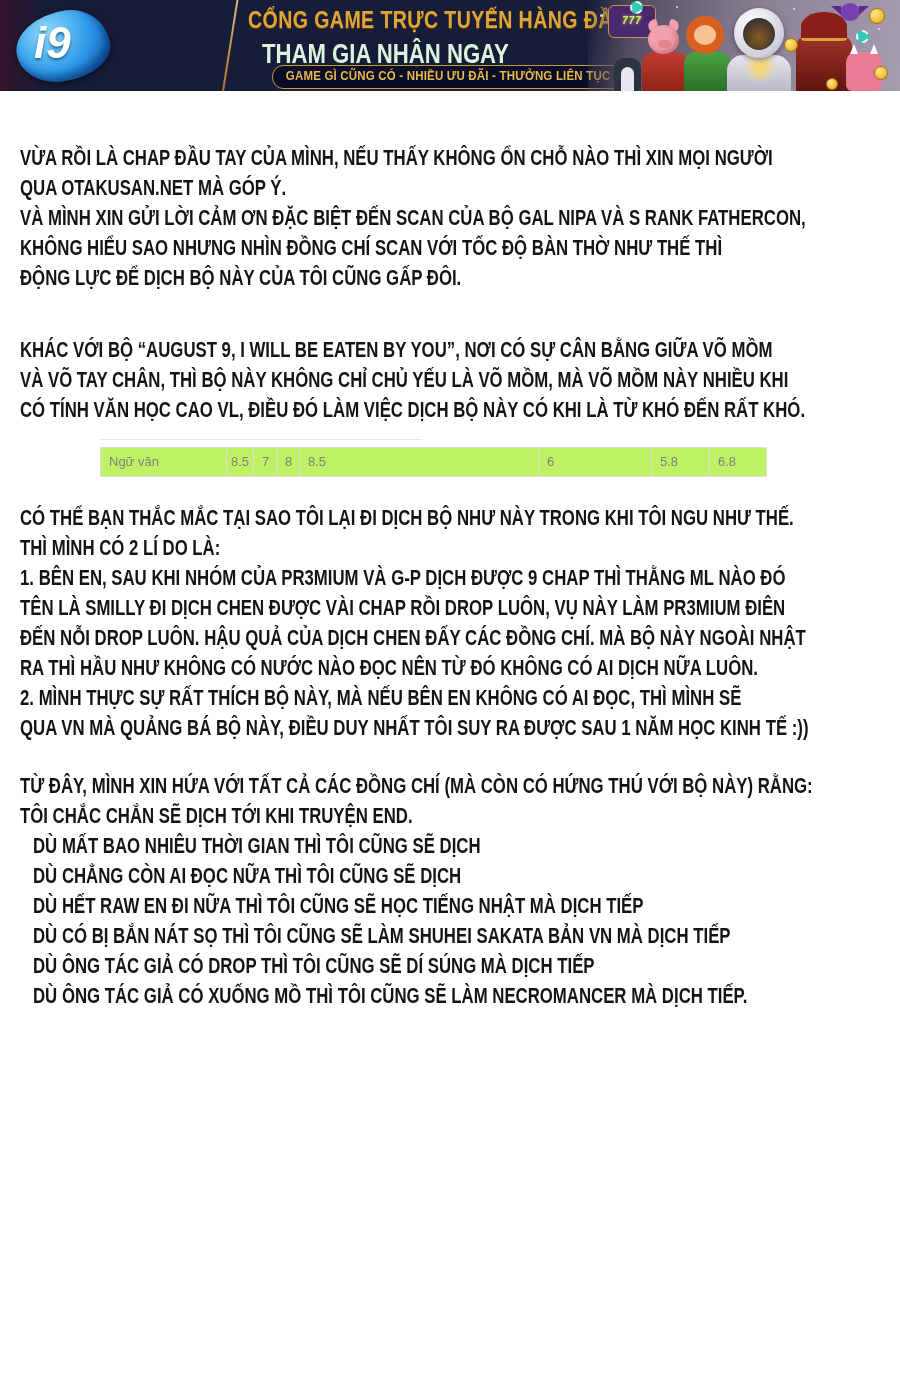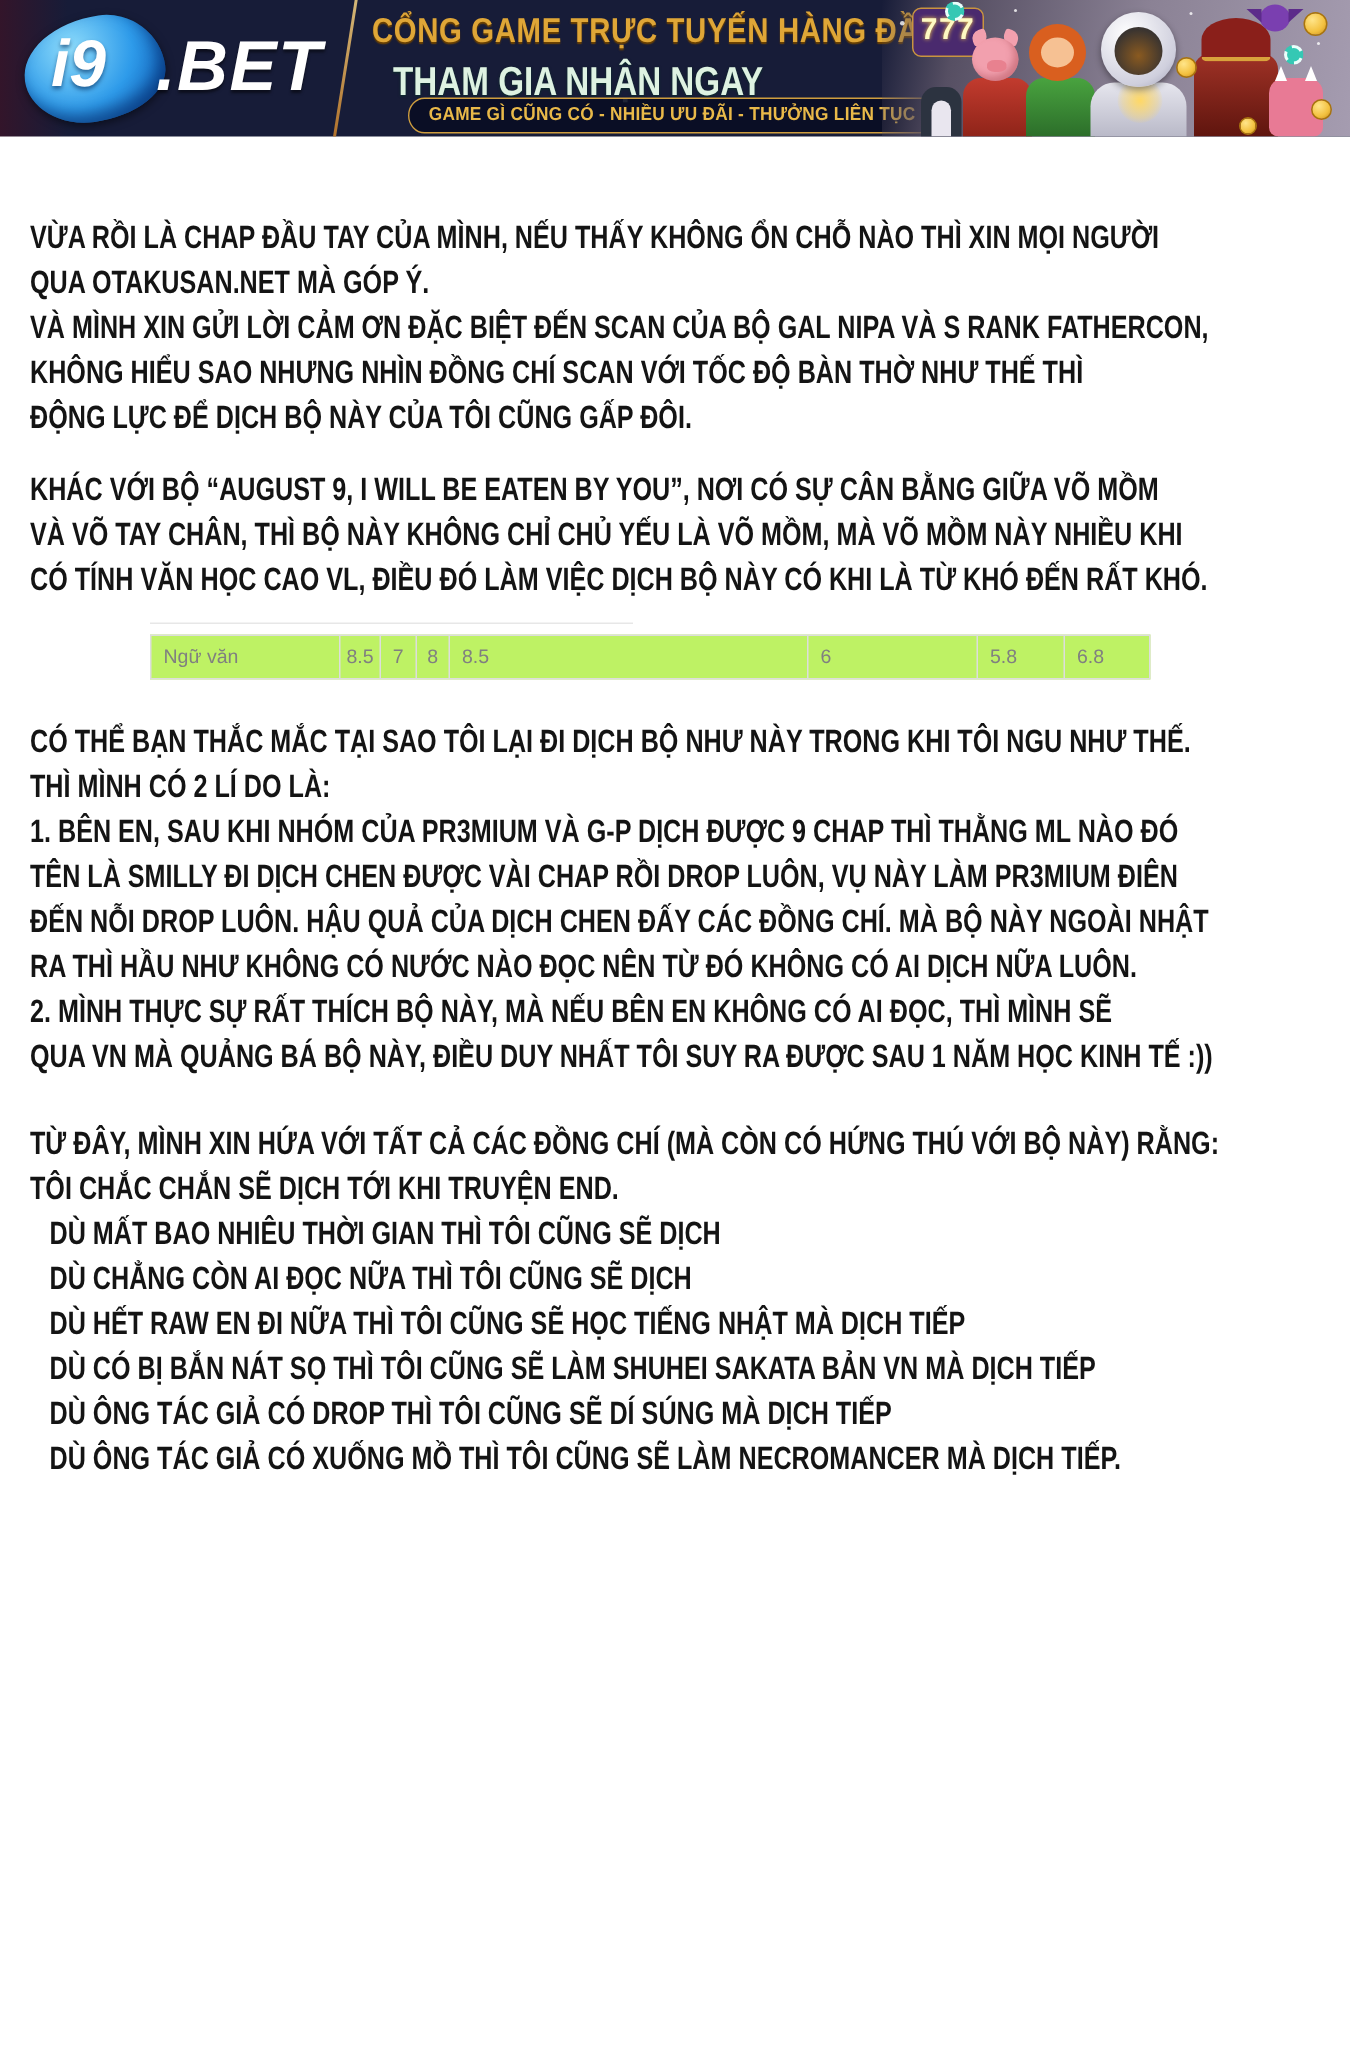--- a/index.html
+++ b/index.html
@@ -22,21 +22,21 @@
   .subline-amount{position:absolute;left:468px;top:20px;font-size:46px;font-weight:bold;font-style:italic;white-space:nowrap;
     color:#d8ee2f;-webkit-text-stroke:1px #7c9a10;text-shadow:0 2px 0 #5d7a00,0 0 8px rgba(140,170,0,.55);}
   .pill{position:absolute;left:272px;top:65px;height:22px;line-height:21px;padding:0 14px;border-radius:12px;
     border:1px solid #cf9e3f;background:rgba(9,13,36,.9);color:#e9b949;font-size:12.5px;font-weight:bold;
     white-space:nowrap;letter-spacing:.2px;transform:scaleX(.92);transform-origin:0 0;}
 
   .scene{position:absolute;right:0;top:0;width:312px;height:91px;
     background:linear-gradient(100deg,rgba(23,28,56,0) 0,#564f63 16%,#8b8295 55%,#a59cb0 100%);}
   .scene .spark{position:absolute;border-radius:50%;background:rgba(255,255,255,.8);}
   .slot{position:absolute;left:20px;top:5px;width:46px;height:31px;background:#4a2a6e;border:1px solid #c9943f;border-radius:6px;
-    color:#fef9c3;font-weight:bold;font-size:20px;text-align:center;line-height:29px;letter-spacing:1px;
+    color:#bef264;font-weight:bold;font-size:10px;font-style:italic;text-align:center;line-height:29px;letter-spacing:1px;
     text-shadow:0 0 3px #ffd24a;}
   .chip{position:absolute;width:13px;height:13px;border-radius:50%;background:#35c8b4;border:2px dashed #e9fffb;box-sizing:border-box;}
   .coin{position:absolute;border-radius:50%;background:radial-gradient(circle at 35% 30%,#ffe58a,#f3c13f 60%,#c78c1c);border:1px solid #a8740f;}
   .pig-head{position:absolute;left:60px;top:25px;width:31px;height:29px;border-radius:50%;background:#f2a0ae;box-shadow:inset -3px -3px 5px rgba(160,60,70,.4);}
   .pig-ear{position:absolute;width:10px;height:10px;background:#f2a0ae;border-radius:60% 20% 60% 20%;}
   .pig-snout{position:absolute;left:70px;top:40px;width:13px;height:8px;border-radius:40%;background:#e8818f;}
   .pig-body{position:absolute;left:54px;top:52px;width:46px;height:39px;border-radius:12px 12px 0 0;background:linear-gradient(#c23b2e,#8f2419);}
   .penguin{position:absolute;left:26px;top:58px;width:27px;height:33px;border-radius:10px 10px 0 0;background:#2c3340;}
   .penguin:after{content:"";position:absolute;left:7px;top:9px;width:13px;height:24px;border-radius:8px 8px 0 0;background:#e9e6ef;}
   .lep-hair{position:absolute;left:98px;top:16px;width:38px;height:38px;border-radius:50%;background:#d95f1f;}
@@ -55,41 +55,40 @@
   .demon{position:absolute;left:258px;top:52px;width:36px;height:39px;border-radius:10px 10px 6px 6px;background:#e87a95;}
   .demon:before,.demon:after{content:"";position:absolute;top:-8px;border-bottom:10px solid #fff;}
   .demon:before{left:4px;border-left:4px solid transparent;border-right:4px solid transparent;}
   .demon:after{right:4px;border-left:4px solid transparent;border-right:4px solid transparent;}
 
   
   .content{position:relative;padding:52px 0 0 20px;color:#141414;}
   .para{margin:0;}
   .line{white-space:nowrap;font-weight:bold;font-size:21.5px;line-height:30px;color:#141414;
     transform:scaleX(.78);transform-origin:0 50%;}
-  .gap30{margin-top:18px;} .gap28{margin-top:28px;}
+  .gap30{margin-top:42px;} .gap28{margin-top:28px;}
   .indent{margin-left:13px;}
 
   .table-hint{height:1px;width:322px;background:#e7e7e7;margin:14px 0 7px 80px;}
   .grade-table{display:flex;width:665px;margin:0 0 26px 80px;border:1px solid #ddd;background:#bef264;
     font-size:13px;color:#808080;height:28px;line-height:28px;box-sizing:content-box;}
   .grade-table .cell{box-sizing:border-box;height:28px;overflow:hidden;padding-left:8px;}
   .grade-table .cell + .cell{border-left:1px solid #ddd;}
   .grade-table .cc{text-align:center;padding-left:0;}
   .c0{width:125px;} .c1{width:27px;} .c2{width:24px;} .c3{width:22px;} .c4{width:239px;text-align:left;padding-left:10px;}
   .c5{width:113px;} .c6{width:58px;} .c7{width:57px;}
 </style>
 </head>
 <body>
 
 <div class="page">
 
   <a class="banner">
     <span class="logo-blob"></span>
     <span class="logo-i9">i9</span>
-    <span class="logo-bet">.BET</span>
     <span class="gold-line"></span>
 
     <span class="headline">CỔNG GAME TRỰC TUYẾN HÀNG ĐẦU</span>
     <span class="subline-join">THAM GIA NHẬN NGAY</span>
     <span class="pill">GAME GÌ CŨNG CÓ - NHIỀU ƯU ĐÃI - THƯỞNG LIÊN TỤC</span>
 
     <span class="scene">
       <span class="spark" style="left:12px;top:14px;width:3px;height:3px;"></span>
       <span class="spark" style="left:88px;top:6px;width:2px;height:2px;"></span>
       <span class="spark" style="left:140px;top:70px;width:3px;height:3px;"></span>

